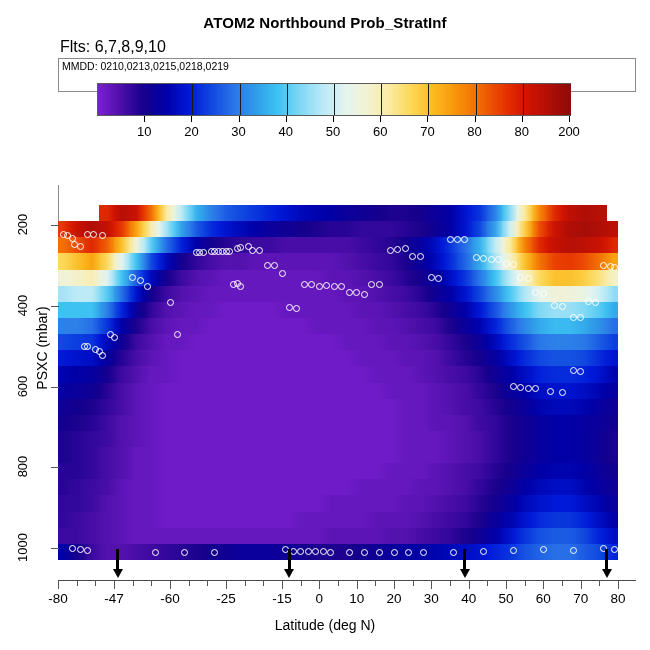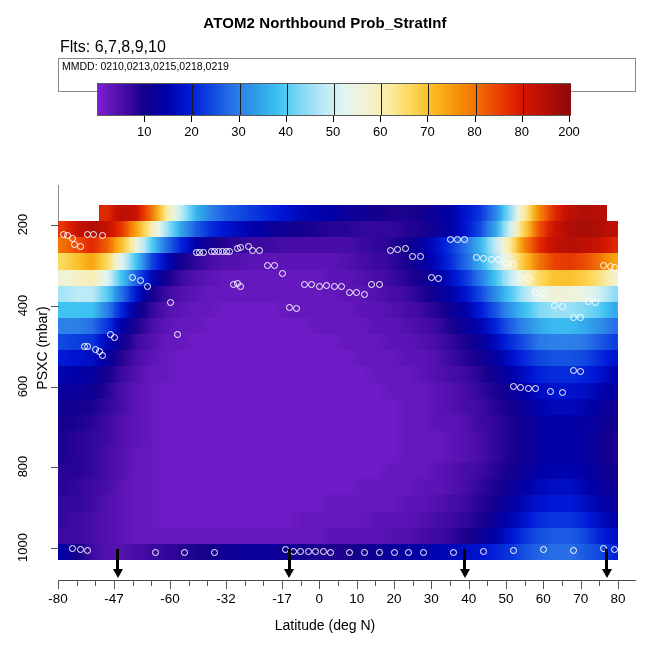--- a/index.html
+++ b/index.html
@@ -1298,22 +1298,22 @@
     <div class="xtick maj" style="left: 506px;"></div>
     <div class="xtick min" style="left: 524.667px;"></div>
     <div class="xtick maj" style="left: 543.333px;"></div>
     <div class="xtick min" style="left: 562px;"></div>
     <div class="xtick maj" style="left: 580.667px;"></div>
     <div class="xtick min" style="left: 599.333px;"></div>
     <div class="xtick maj" style="left: 618px;"></div>
     <div class="xlab" style="left: 58px;">-80</div>
     <div class="xlab" style="left: 114px;">-47</div>
     <div class="xlab" style="left: 170px;">-60</div>
-    <div class="xlab" style="left: 226px;">-32</div>
-    <div class="xlab" style="left: 282px;">-17</div>
+    <div class="xlab" style="left: 226px;">-25</div>
+    <div class="xlab" style="left: 282px;">-15</div>
     <div class="xlab" style="left: 319.333px;">0</div>
     <div class="xlab" style="left: 356.667px;">10</div>
     <div class="xlab" style="left: 394px;">20</div>
     <div class="xlab" style="left: 431.333px;">30</div>
     <div class="xlab" style="left: 468.667px;">40</div>
     <div class="xlab" style="left: 506px;">50</div>
     <div class="xlab" style="left: 543.333px;">60</div>
     <div class="xlab" style="left: 580.667px;">70</div>
     <div class="xlab" style="left: 618px;">80</div>
   </div>

